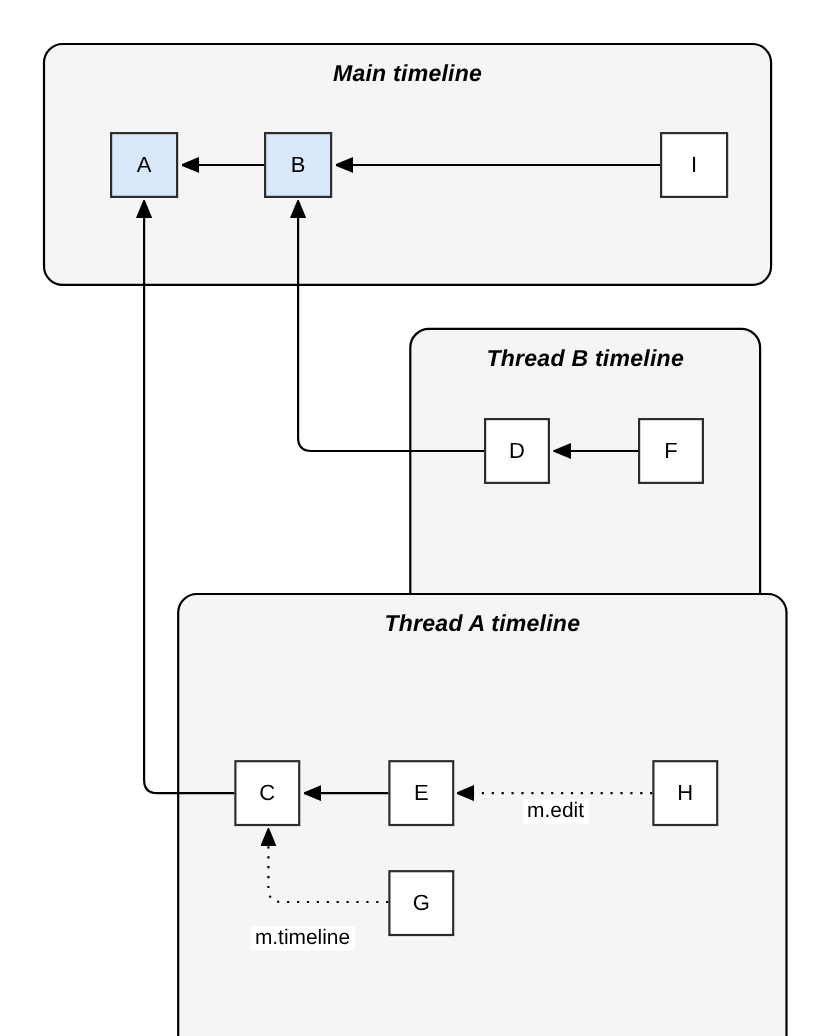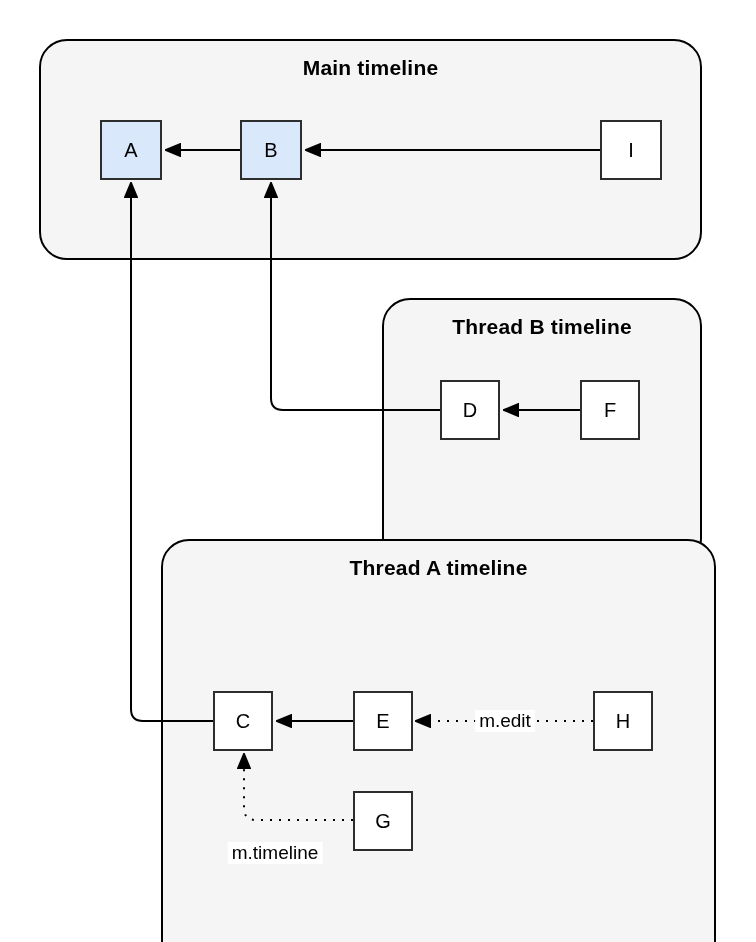--- a/index.html
+++ b/index.html
@@ -14,35 +14,36 @@
     background: #ffffff;
     font-family: "Liberation Sans", sans-serif;
     color: var(--text, #000000);
     overflow: hidden;
   }
   .group {
     position: absolute;
     box-sizing: border-box;
     background: var(--group-fill, #f5f5f5);
     border: 2px solid var(--group-border, #000000);
-    border-radius: 28px;
+    border-radius: 18px;
     z-index: 1;
+    font-style: italic;
   }
   .group-title {
     position: absolute;
     top: 15px;
     left: 0;
     right: 0;
     text-align: center;
     font-weight: bold;
     font-size: 21px;
     letter-spacing: 0.2px;
   }
   #group-main     { left: 39px;  top: 39px;  width: 663px; height: 221px; }
-  #group-thread-b { left: 382px; top: 298px; width: 320px; height: 269px; }
+  #group-thread-b { left: 372px; top: 298px; width: 320px; height: 269px; }
   #group-thread-a { left: 161px; top: 539px; width: 555px; height: 468px; }
 
   .node {
     position: absolute;
     box-sizing: border-box;
     background: var(--node-fill, #ffffff);
     border: 2px solid var(--node-border, #2d2d2d);
     display: flex;
     align-items: center;
     justify-content: center;
@@ -76,21 +77,21 @@
 
   .edge-label {
     position: absolute;
     transform: translate(-50%, -50%);
     background: var(--label-bg, #ffffff);
     padding: 0 4px;
     font-size: 19px;
     white-space: nowrap;
     z-index: 4;
   }
-  #label-edit     { left: 505px; top: 721px; }
+  #label-edit     { left: 505px; top: 738px; }
   #label-reaction { left: 275px; top: 853px; }
 </style>
 </head>
 <body>
 
 <div class="canvas">
 
   <div class="group" id="group-main">
     <div class="group-title">Main timeline</div>
   </div>

